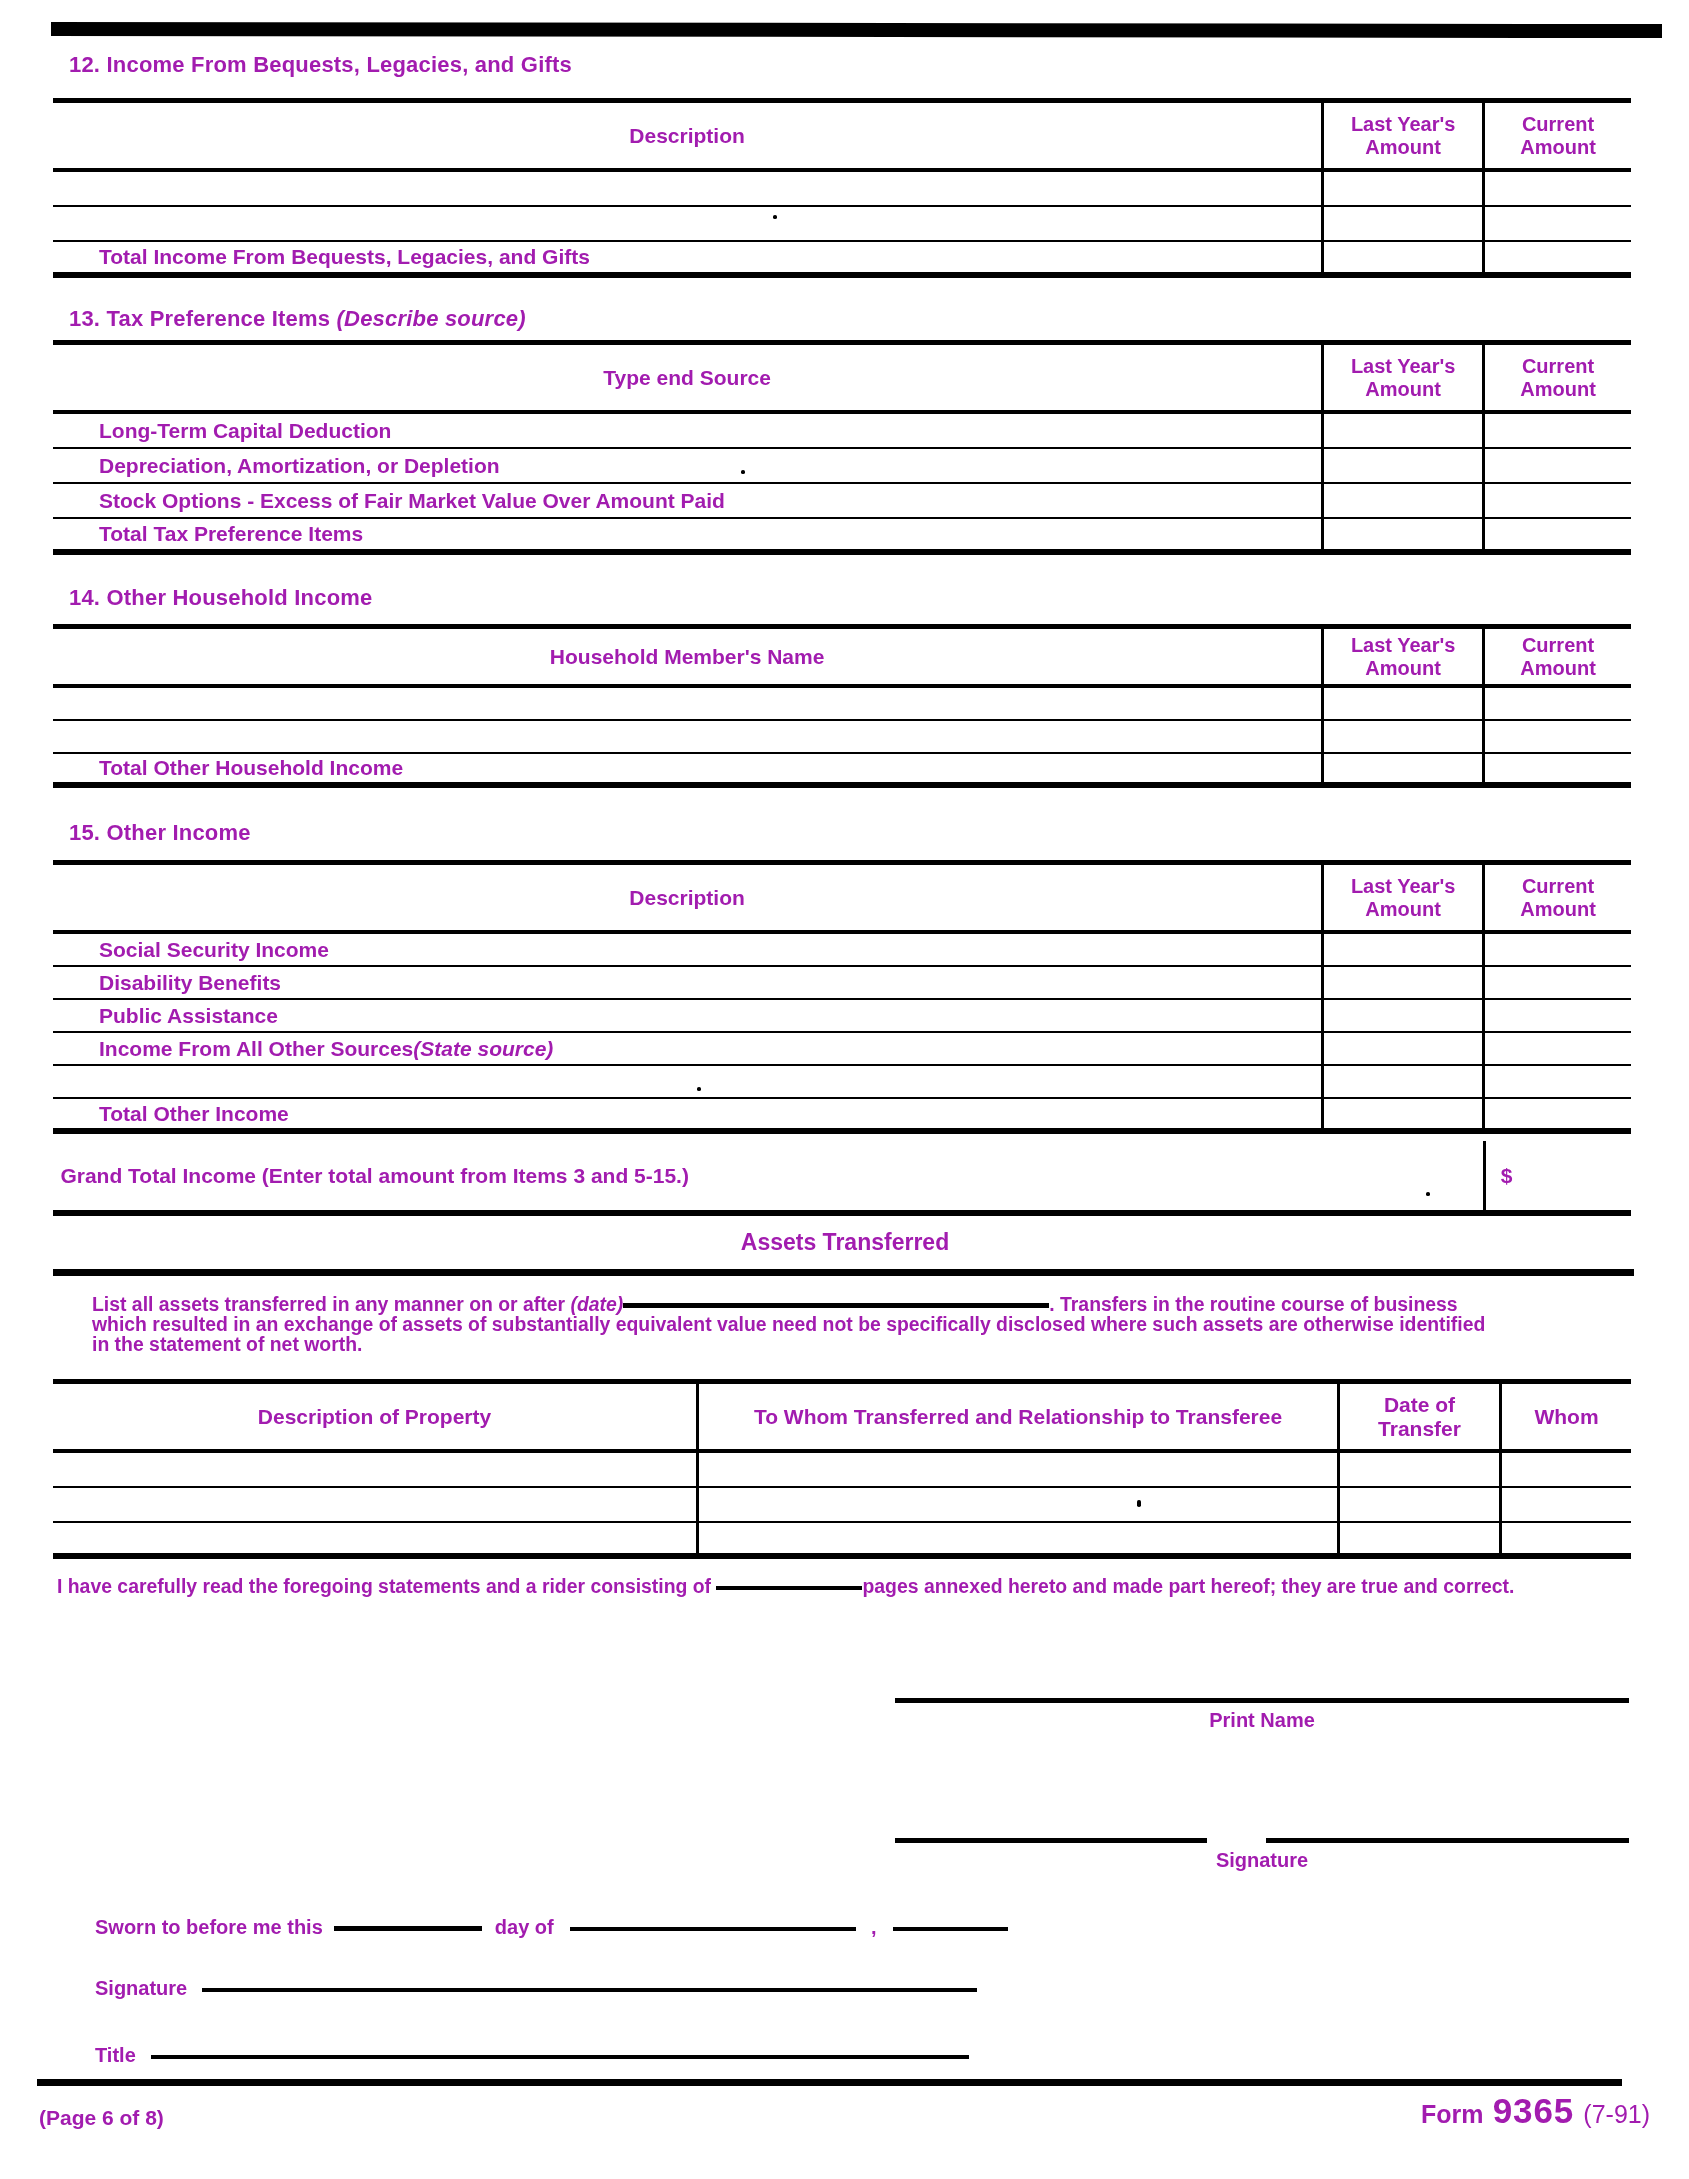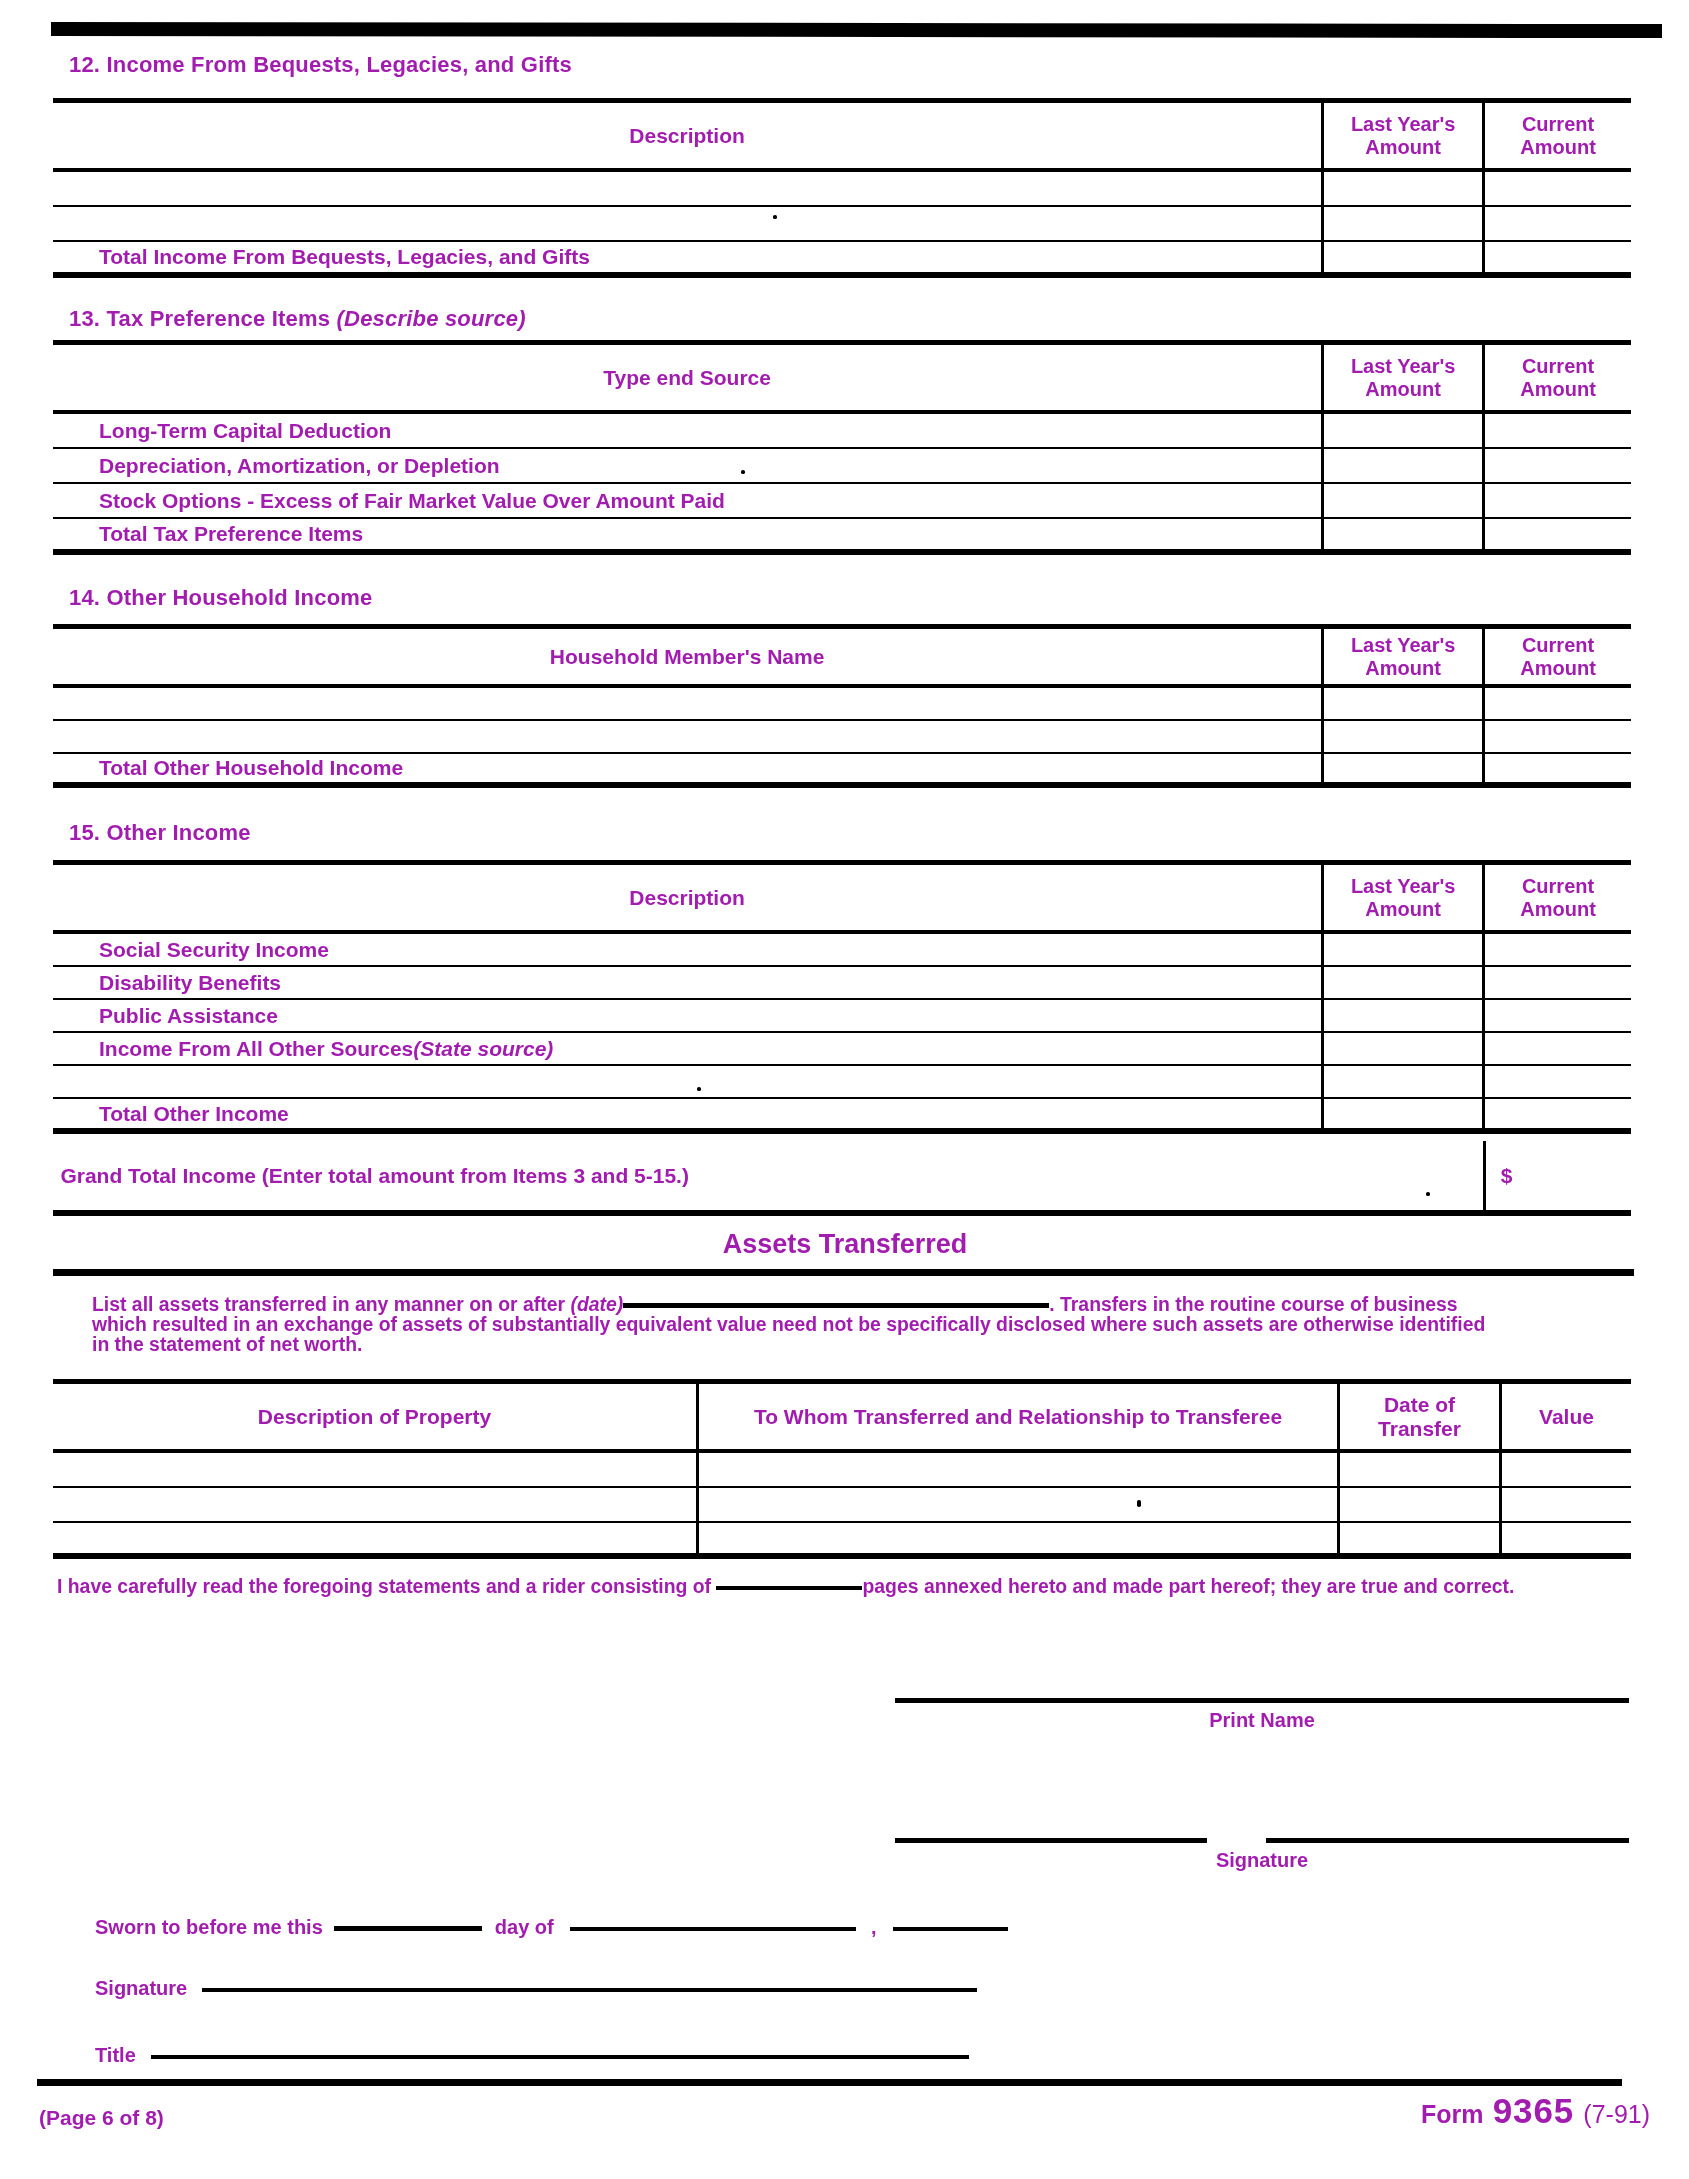--- a/index.html
+++ b/index.html
@@ -208,36 +208,36 @@
     </div>
   </div>
 
   <div class="gtotal">
     <div class="gt-label">Grand Total Income (Enter total amount from Items 3 and 5-15.)</div>
     <div class="gt-amt">
       <span>$</span>
     </div>
   </div>
 
-  <div class="abs center" style="left:0;top:1229px;width:1690px;font-size:27px;font-weight:700;">Assets Transferred</div>
+  <div class="abs center" style="left:0;top:1229px;width:1690px;font-size:23px;font-weight:700;">Assets Transferred</div>
 
   <div class="abs bar" style="left:53px;top:1269px;width:1581px;height:6.5px;"></div>
 
   <div class="abs para" style="left:92px;top:1294px;width:1403px;">
     <span>List all assets transferred in any manner on or after </span><span class="ital">(date)</span><span class="inline-blank" style="width:426px;height:5.5px;"></span><span>. Transfers in the routine course of business which resulted in an exchange of assets of substantially equivalent value need not be specifically disclosed where such assets are otherwise identified in the statement of net worth.</span>
   </div>
 
   <div class="tbl" style="top:1379px;">
     <div class="trow head">
       <div class="cell ac1">Description of Property</div>
       <div class="cell ac2">To Whom Transferred and Relationship to Transferee</div>
       <div class="cell ac3">
           <span>Date of Transfer</span>
         </div>
-      <div class="cell ac4">Value</div>
+      <div class="cell ac4">Whom</div>
     </div>
     <div class="trow">
       <div class="cell ac1"></div>
       <div class="cell ac2"></div>
       <div class="cell ac3"></div>
       <div class="cell ac4"></div>
     </div>
     <div class="trow">
       <div class="cell ac1"></div>
       <div class="cell ac2"></div>

